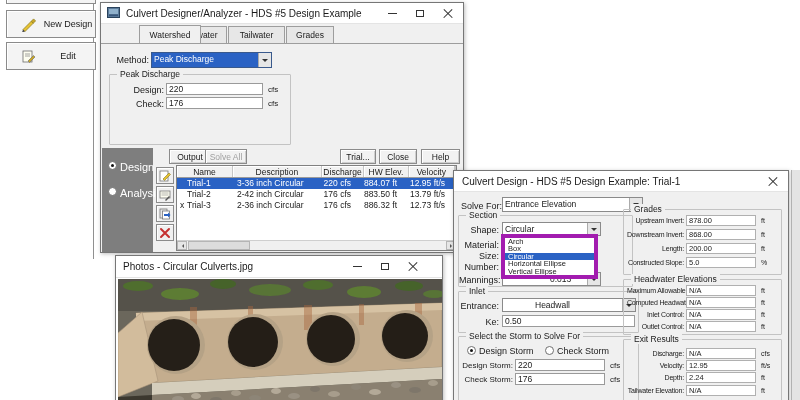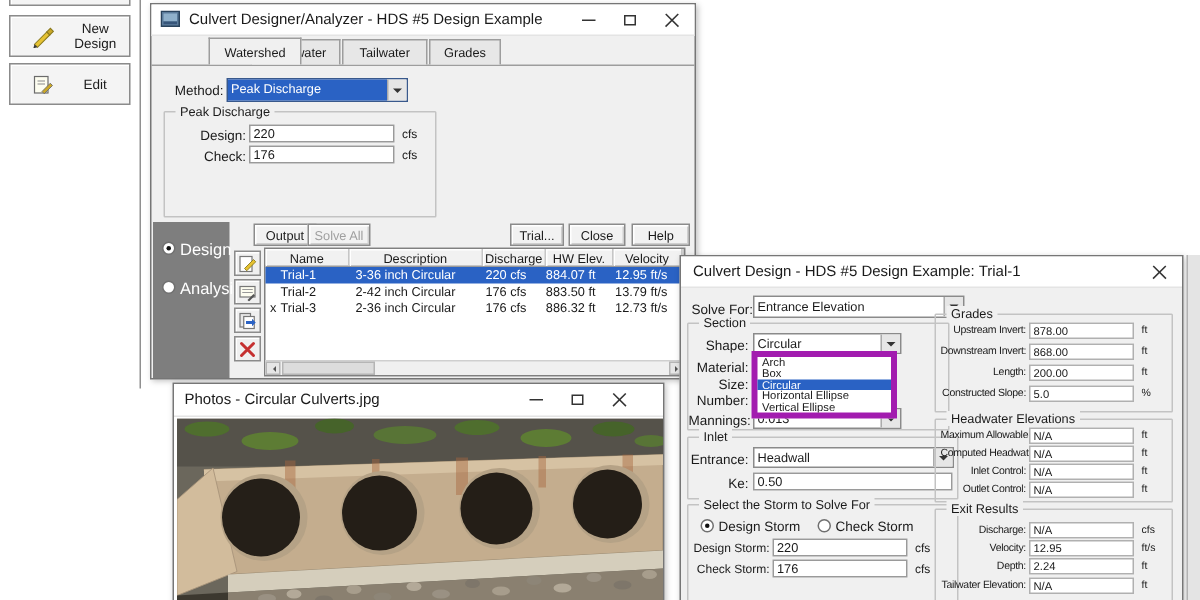--- a/index.html
+++ b/index.html
@@ -37,21 +37,21 @@
   .combo .drop { width:13px; background:#e6e6e6; border-left:1px solid #ababab; position:relative; }
   .combo .drop::after { content:""; position:absolute; left:50%; top:50%; margin:-1.5px 0 0 -3.5px; border:3.5px solid transparent; border-top-color:#333; }
   .combo.sel { border-color:#39598c; }
   .combo.sel .val { background:#2a62c4; color:#fff; }
 
   .radio { position:absolute; width:9px; height:9px; border:1px solid #707070; border-radius:50%; background:#fff; }
   .radio.on::after { content:""; position:absolute; left:2px; top:2px; width:3px; height:3px; border-radius:50%; background:#111; }
 
   
   #sidebar { left:0; top:0; width:94px; height:259px; background:#fff; border-right:1px solid #909090; position:absolute; }
-  .sb-btn { position:absolute; left:6px; width:81px; height:28px; background:#f4f4f4; border:1px solid #8b8b8b; box-shadow:inset 1px 1px 0 #fff; display:flex; align-items:center;padding-left:8px; }
+  .sb-btn { position:absolute; left:6px; width:90px; height:28px; background:#f4f4f4; border:1px solid #8b8b8b; box-shadow:inset 1px 1px 0 #fff; display:flex; align-items:center;padding-left:8px; }
   .sb-btn .sb-ic { width:26px; display:flex; justify-content:center; }
   .sb-btn .sb-lab { flex:1; text-align:center; font-size:9px; }
 
   
   #designer { left:100px; top:2px; width:364px; height:251px; }
   .tab { position:absolute; top:23px; height:17px; background:#e7e7e7; border:1px solid #9d9d9d; border-bottom:none; font-size:8.5px; display:flex; align-items:center; justify-content:center; }
   .tab.active { background:#f0f0f0; height:18px; top:22px; z-index:2;margin-left:35px; }
   .tabline { position:absolute; left:0; top:40px; width:362px; border-top:1px solid #9d9d9d; }
 
   
@@ -264,38 +264,38 @@
       <span class="legend">Section</span>
       <span class="lbl r" style="left:0; top:9px; width:40px;">Shape:</span>
       <span class="lbl r" style="left:0; top:24px; width:40px;">Material:</span>
       <span class="lbl r" style="left:0; top:35px; width:40px;">Size:</span>
       <span class="lbl r" style="left:0; top:46px; width:40px;">Number:</span>
       <div class="combo" style="left:43px; top:6px; width:99px; height:14px;">
         <span class="val">Circular</span>
         <span class="drop"></span>
       </div>
       <span class="lbl r" style="left:0; top:59px; width:40px;">Mannings:</span>
-      <div class="combo" style="left:43px; top:56px; width:99px; height:14px;">
+      <div class="combo" style="left:43px; top:56px; width:99px; height:14px;padding-left:45px;">
         <span class="val">0.013</span>
         <span class="drop"></span>
       </div>
     </div>
 
     <div class="droplist">
       <div class="dli">Arch</div>
       <div class="dli">Box</div>
       <div class="dli hl">Circular</div>
       <div class="dli">Horizontal Ellipse</div>
       <div class="dli">Vertical Ellipse</div>
     </div>
 
     <div class="grp" style="left:4px; top:120px; width:181px; height:42px;">
       <span class="legend">Inlet</span>
       <span class="lbl r" style="left:0; top:9px; width:40px;">Entrance:</span>
-      <div class="combo" style="left:43px; top:6px; width:134px; height:14px;">
+      <div class="combo" style="left:43px; top:6px; width:134px; height:14px;padding-left:30px;">
         <span class="val">Headwall</span>
         <span class="drop"></span>
       </div>
       <span class="lbl r" style="left:0; top:25px; width:40px;">Ke:</span>
       <span class="inp" style="left:43px; top:23px; width:133px; height:12px;">0.50</span>
     </div>
 
     <div class="grp" style="left:4px; top:165px; width:181px; height:66px;">
       <span class="legend">Select the Storm to Solve For</span>
       <span class="radio on" style="left:8px; top:9px;"></span>

